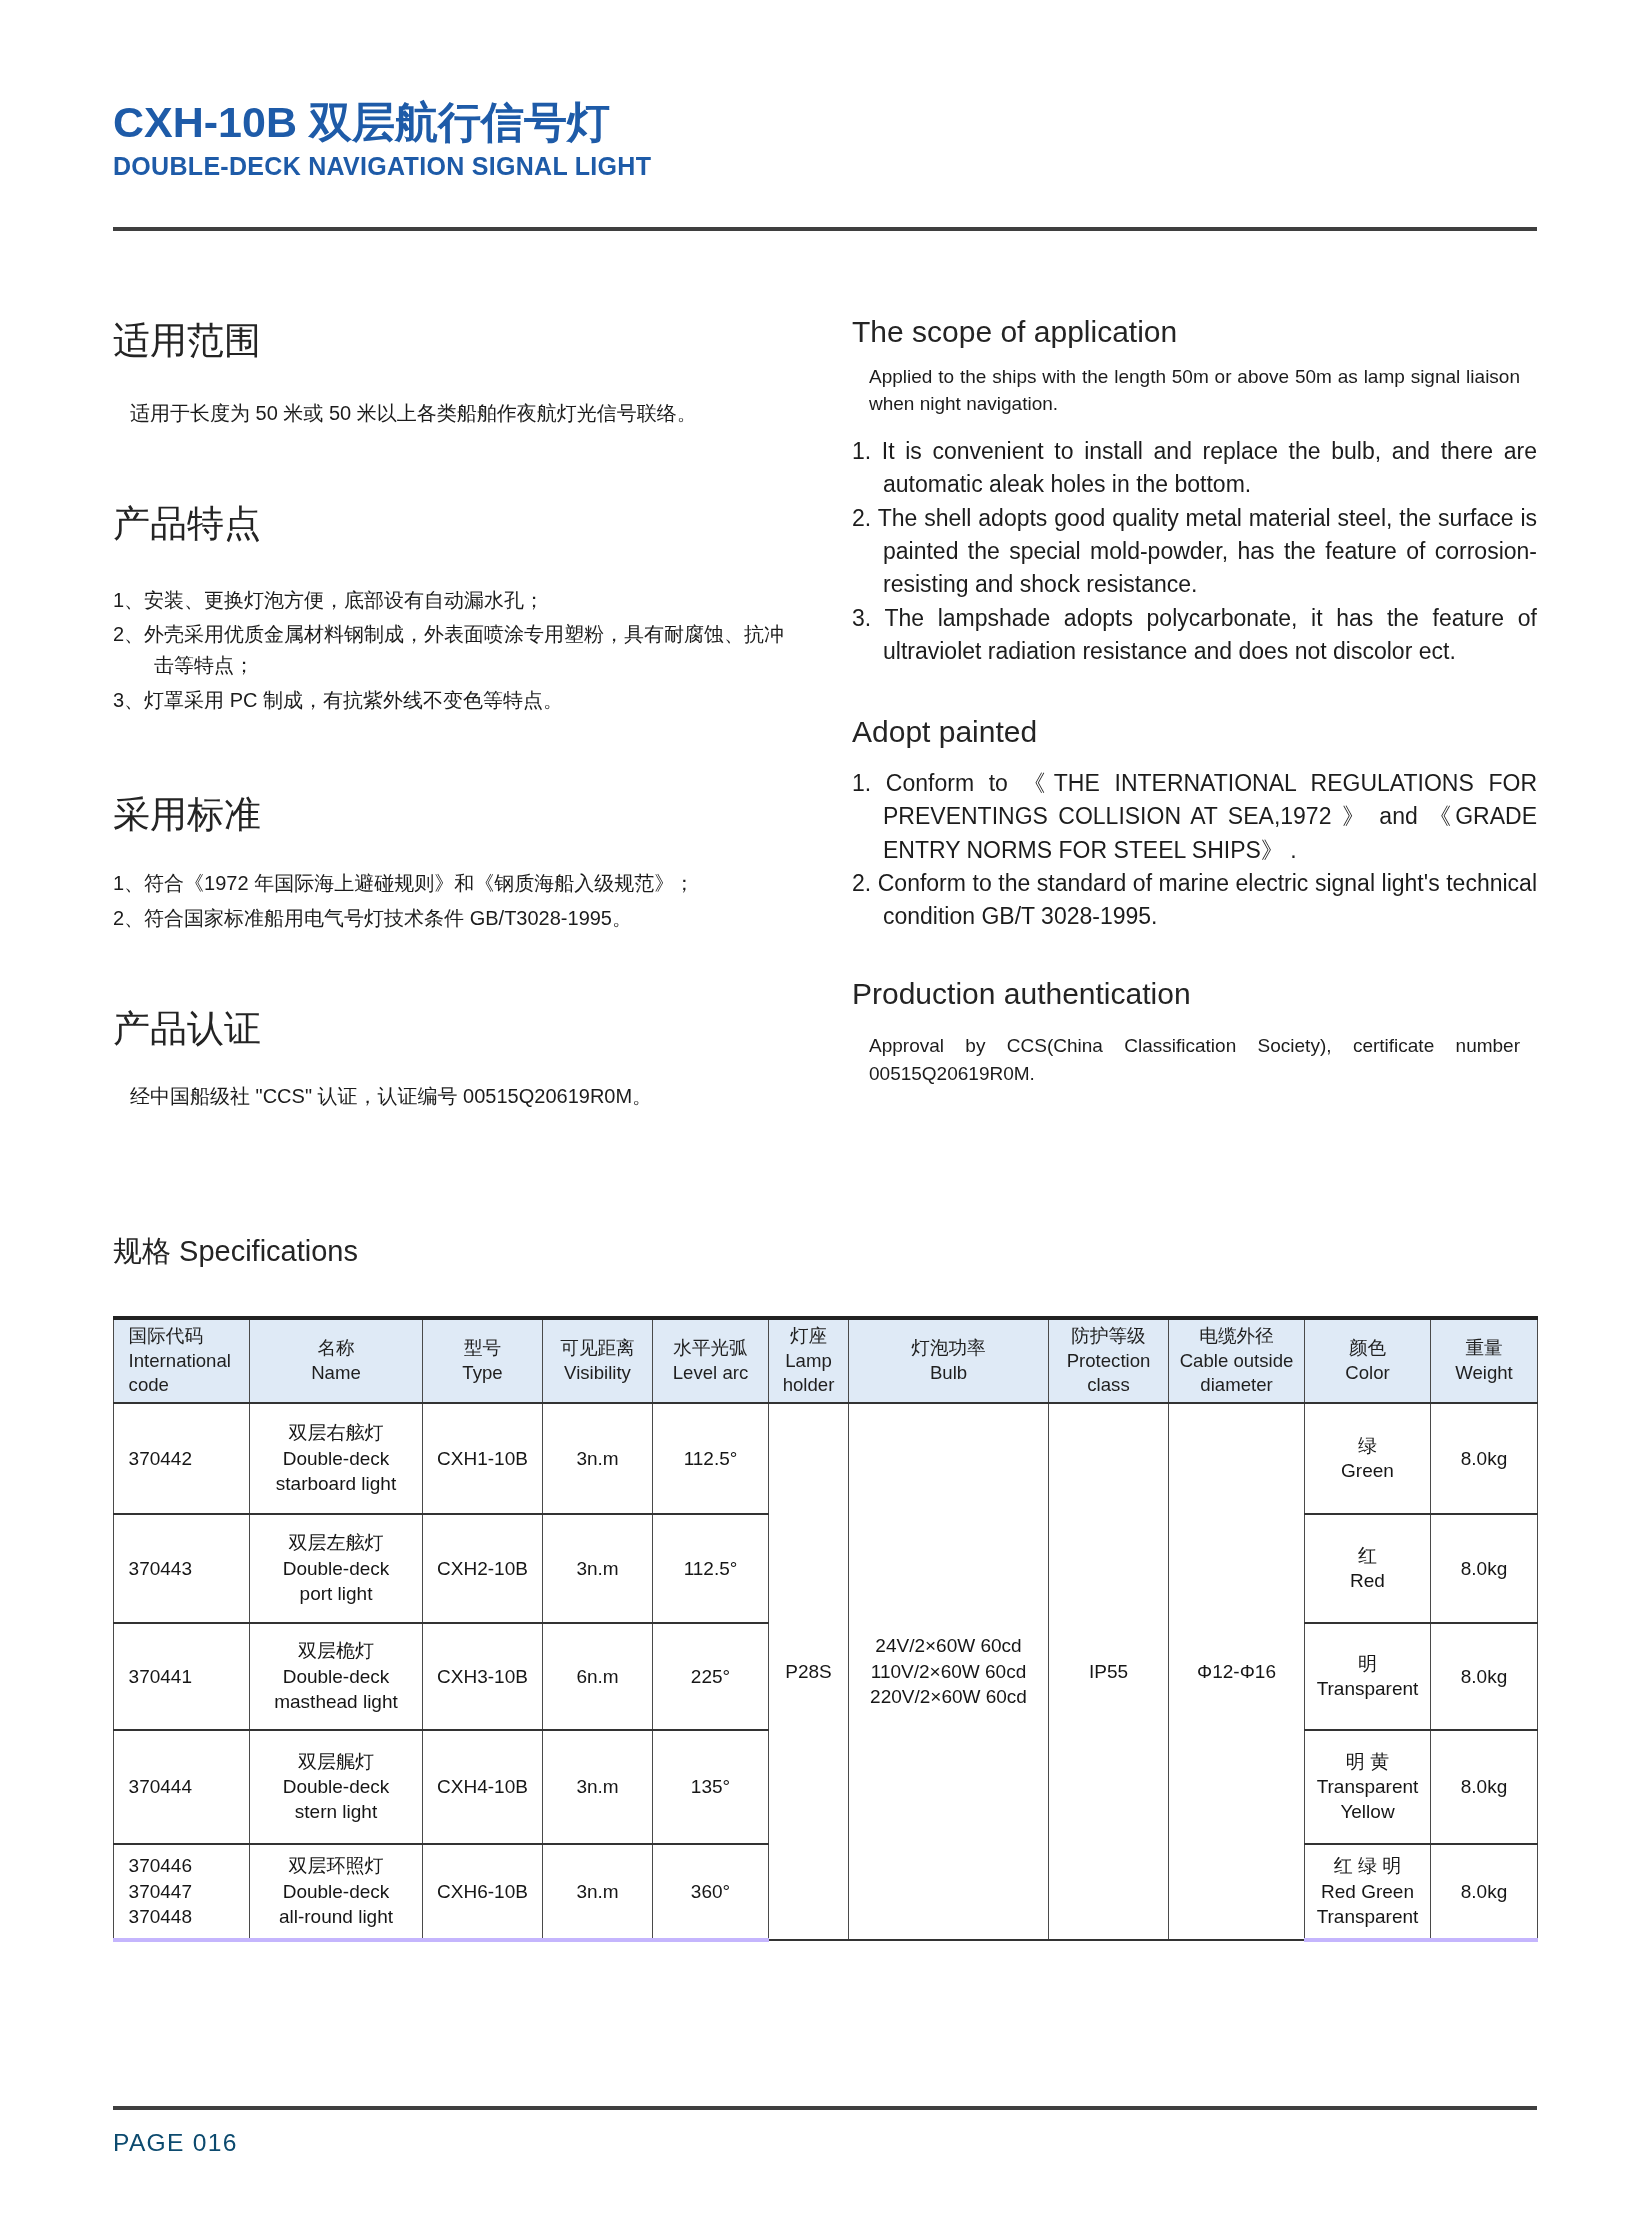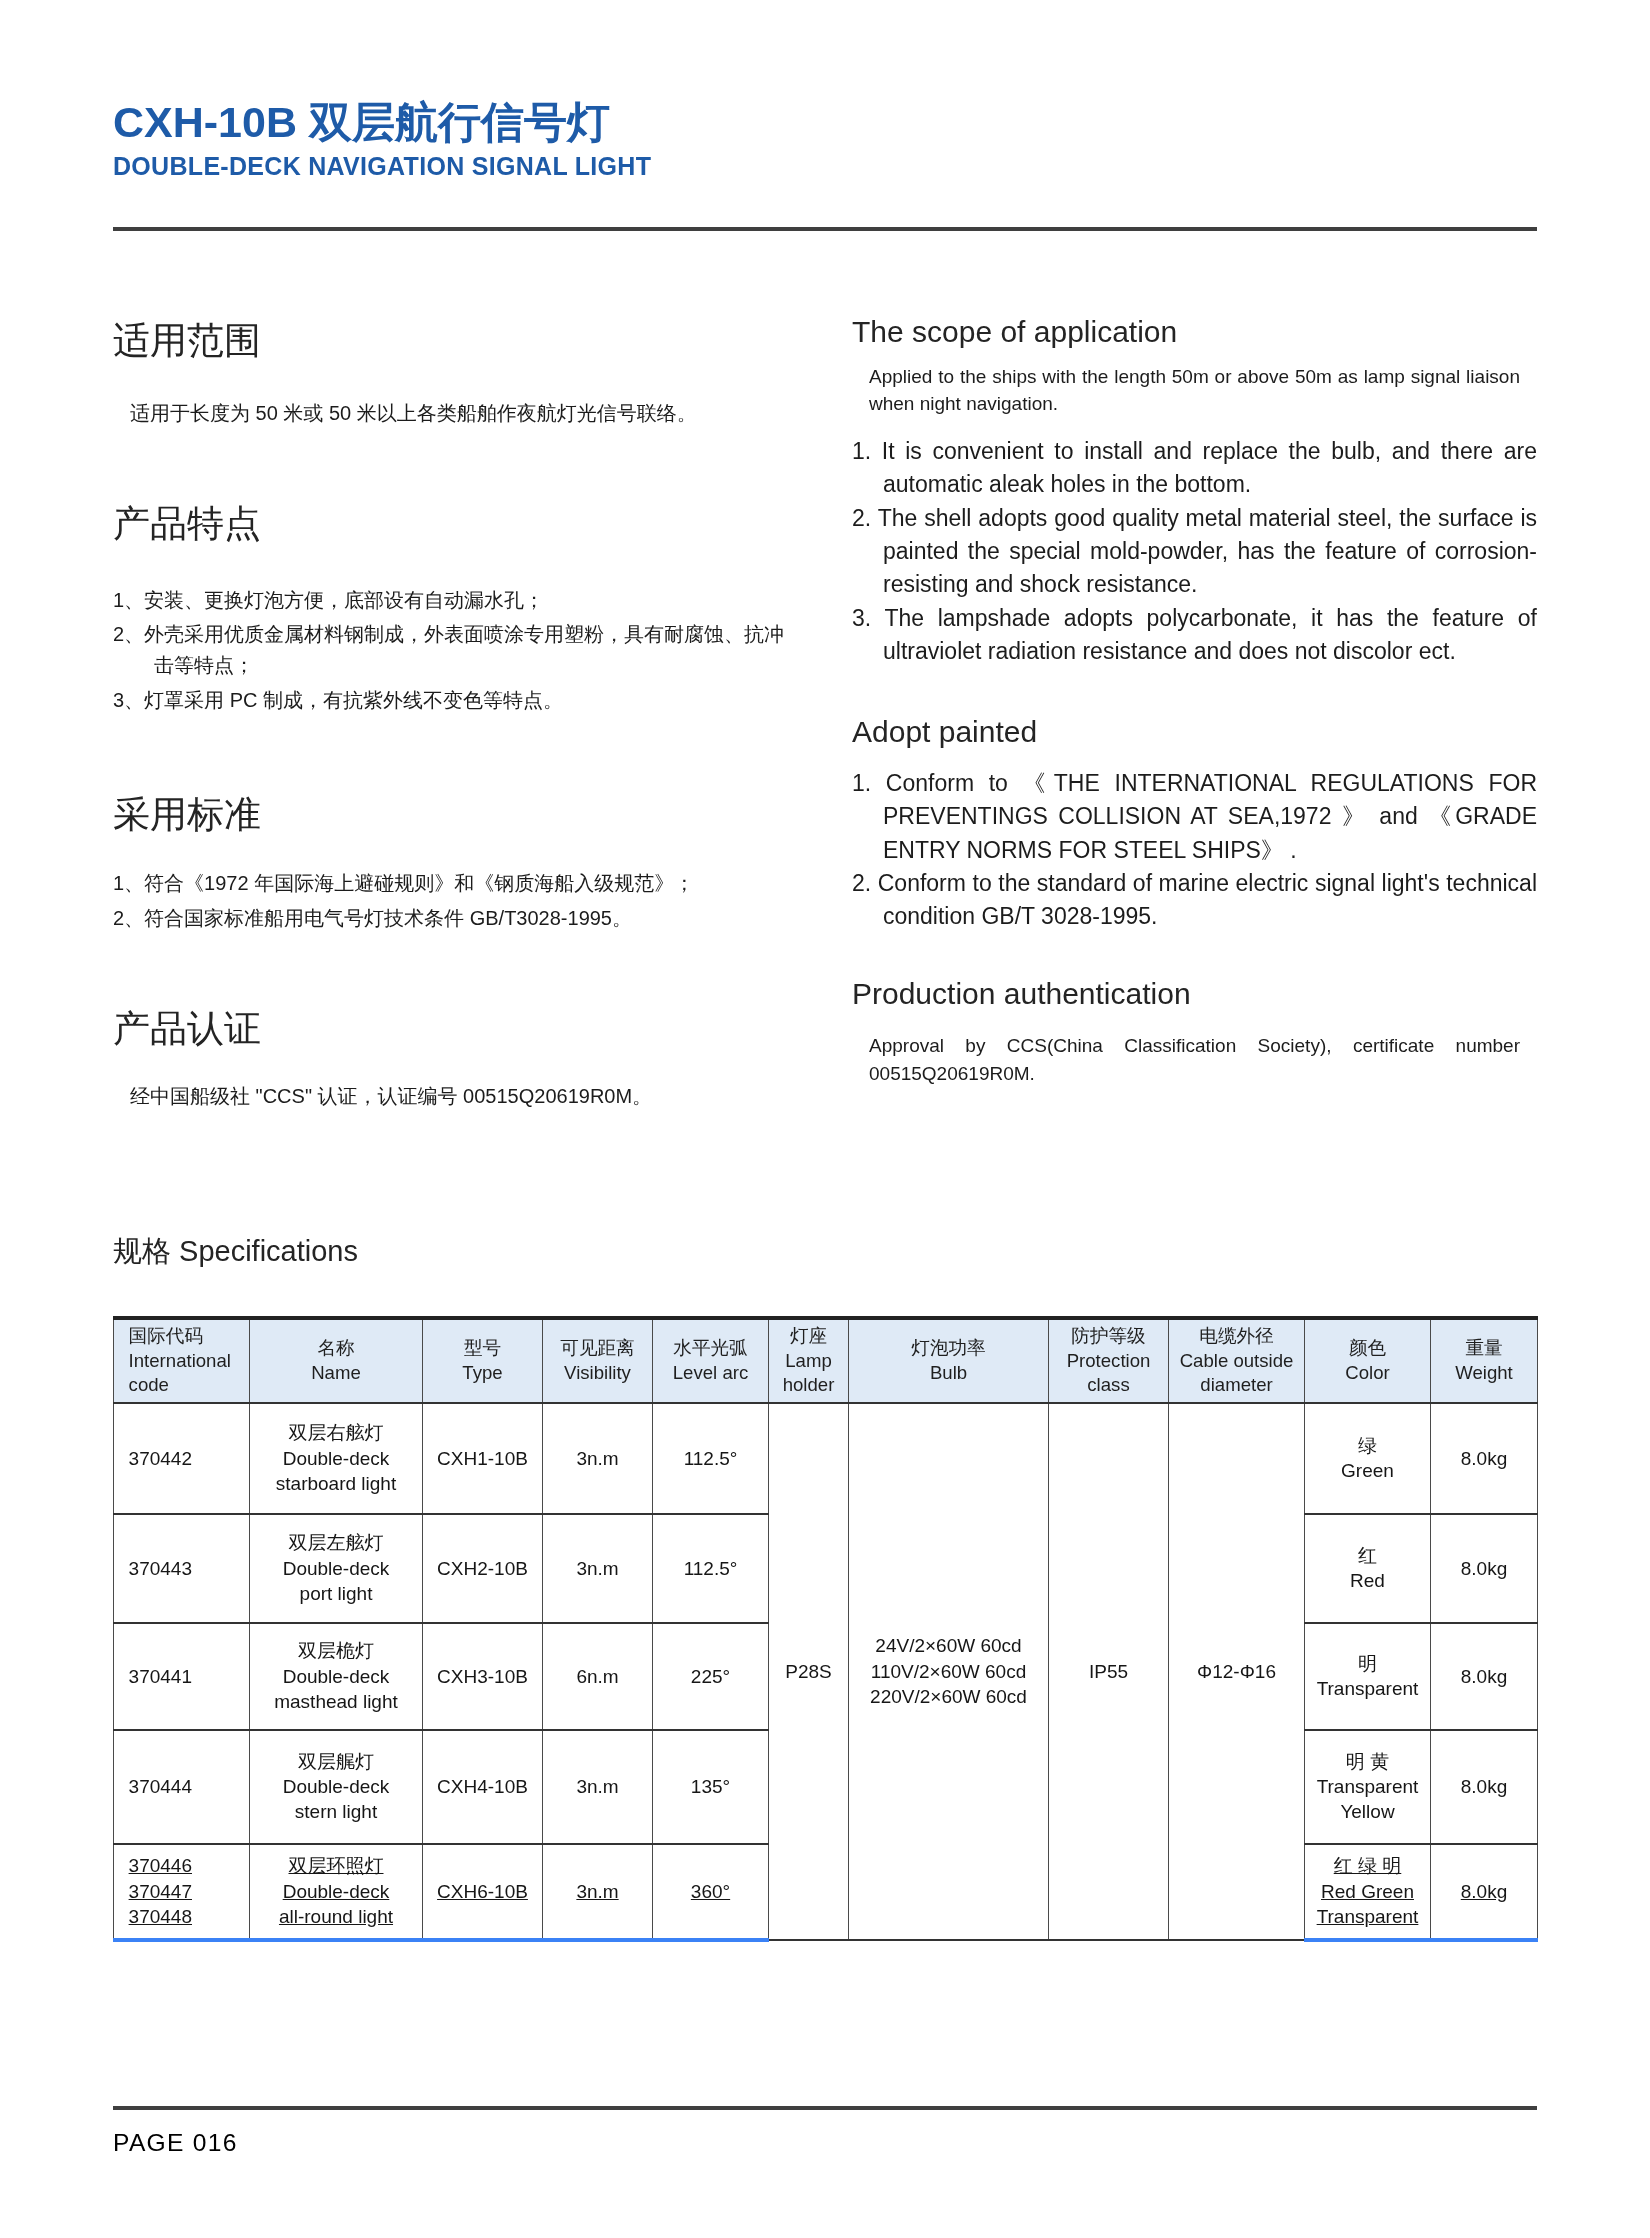--- a/index.html
+++ b/index.html
@@ -62,28 +62,28 @@
   .spec th,.spec td{
     border-left:1.3px solid #4a4a4a;border-right:1.3px solid #4a4a4a;
     vertical-align:middle;text-align:center;white-space:pre-line;
     line-height:1.32;padding:4px 5.3px;font-weight:400;
   }
   .spec thead th{
     background:var(--thbg);font-size:18.6px;height:83px;
     border-top:4px solid #222;border-bottom:1.3px solid #4a4a4a;color:#1f1f1f;
   }
   .spec tbody td{font-size:19px;border-top:2px solid #333;border-bottom:2px solid #333;color:#161616;}
-  .spec tbody tr:last-child td{border-bottom:4px solid #3b82f6;text-decoration:underline;}
+  .spec tbody tr:last-child td{border-bottom:4px solid #c4b5fd;}
   .spec th.first,.spec td.first{text-align:left;padding-left:14.6px;}
   .spec tr.r1{height:111px}.spec tr.r2{height:109px}.spec tr.r3{height:107px}
   .spec tr.r4{height:114px}.spec tr.r5{height:96px}
 
   
   .footer{position:absolute;left:113px;right:113px;top:2106px;border-top:4px solid var(--rule);}
-  .page-num{font-size:24.6px;margin:18.6px 0 0 0;letter-spacing:1.3px;color:#000000;}
+  .page-num{font-size:24.6px;margin:18.6px 0 0 0;letter-spacing:1.3px;color:#0c4a6e;}
 </style>
 </head>
 <body>
 
 <div class="page">
 
   <div class="header">
     <h1 class="title">CXH-10B 双层航行信号灯</h1>
     <h2 class="subtitle">DOUBLE-DECK NAVIGATION SIGNAL LIGHT</h2>
     <hr class="rule">

